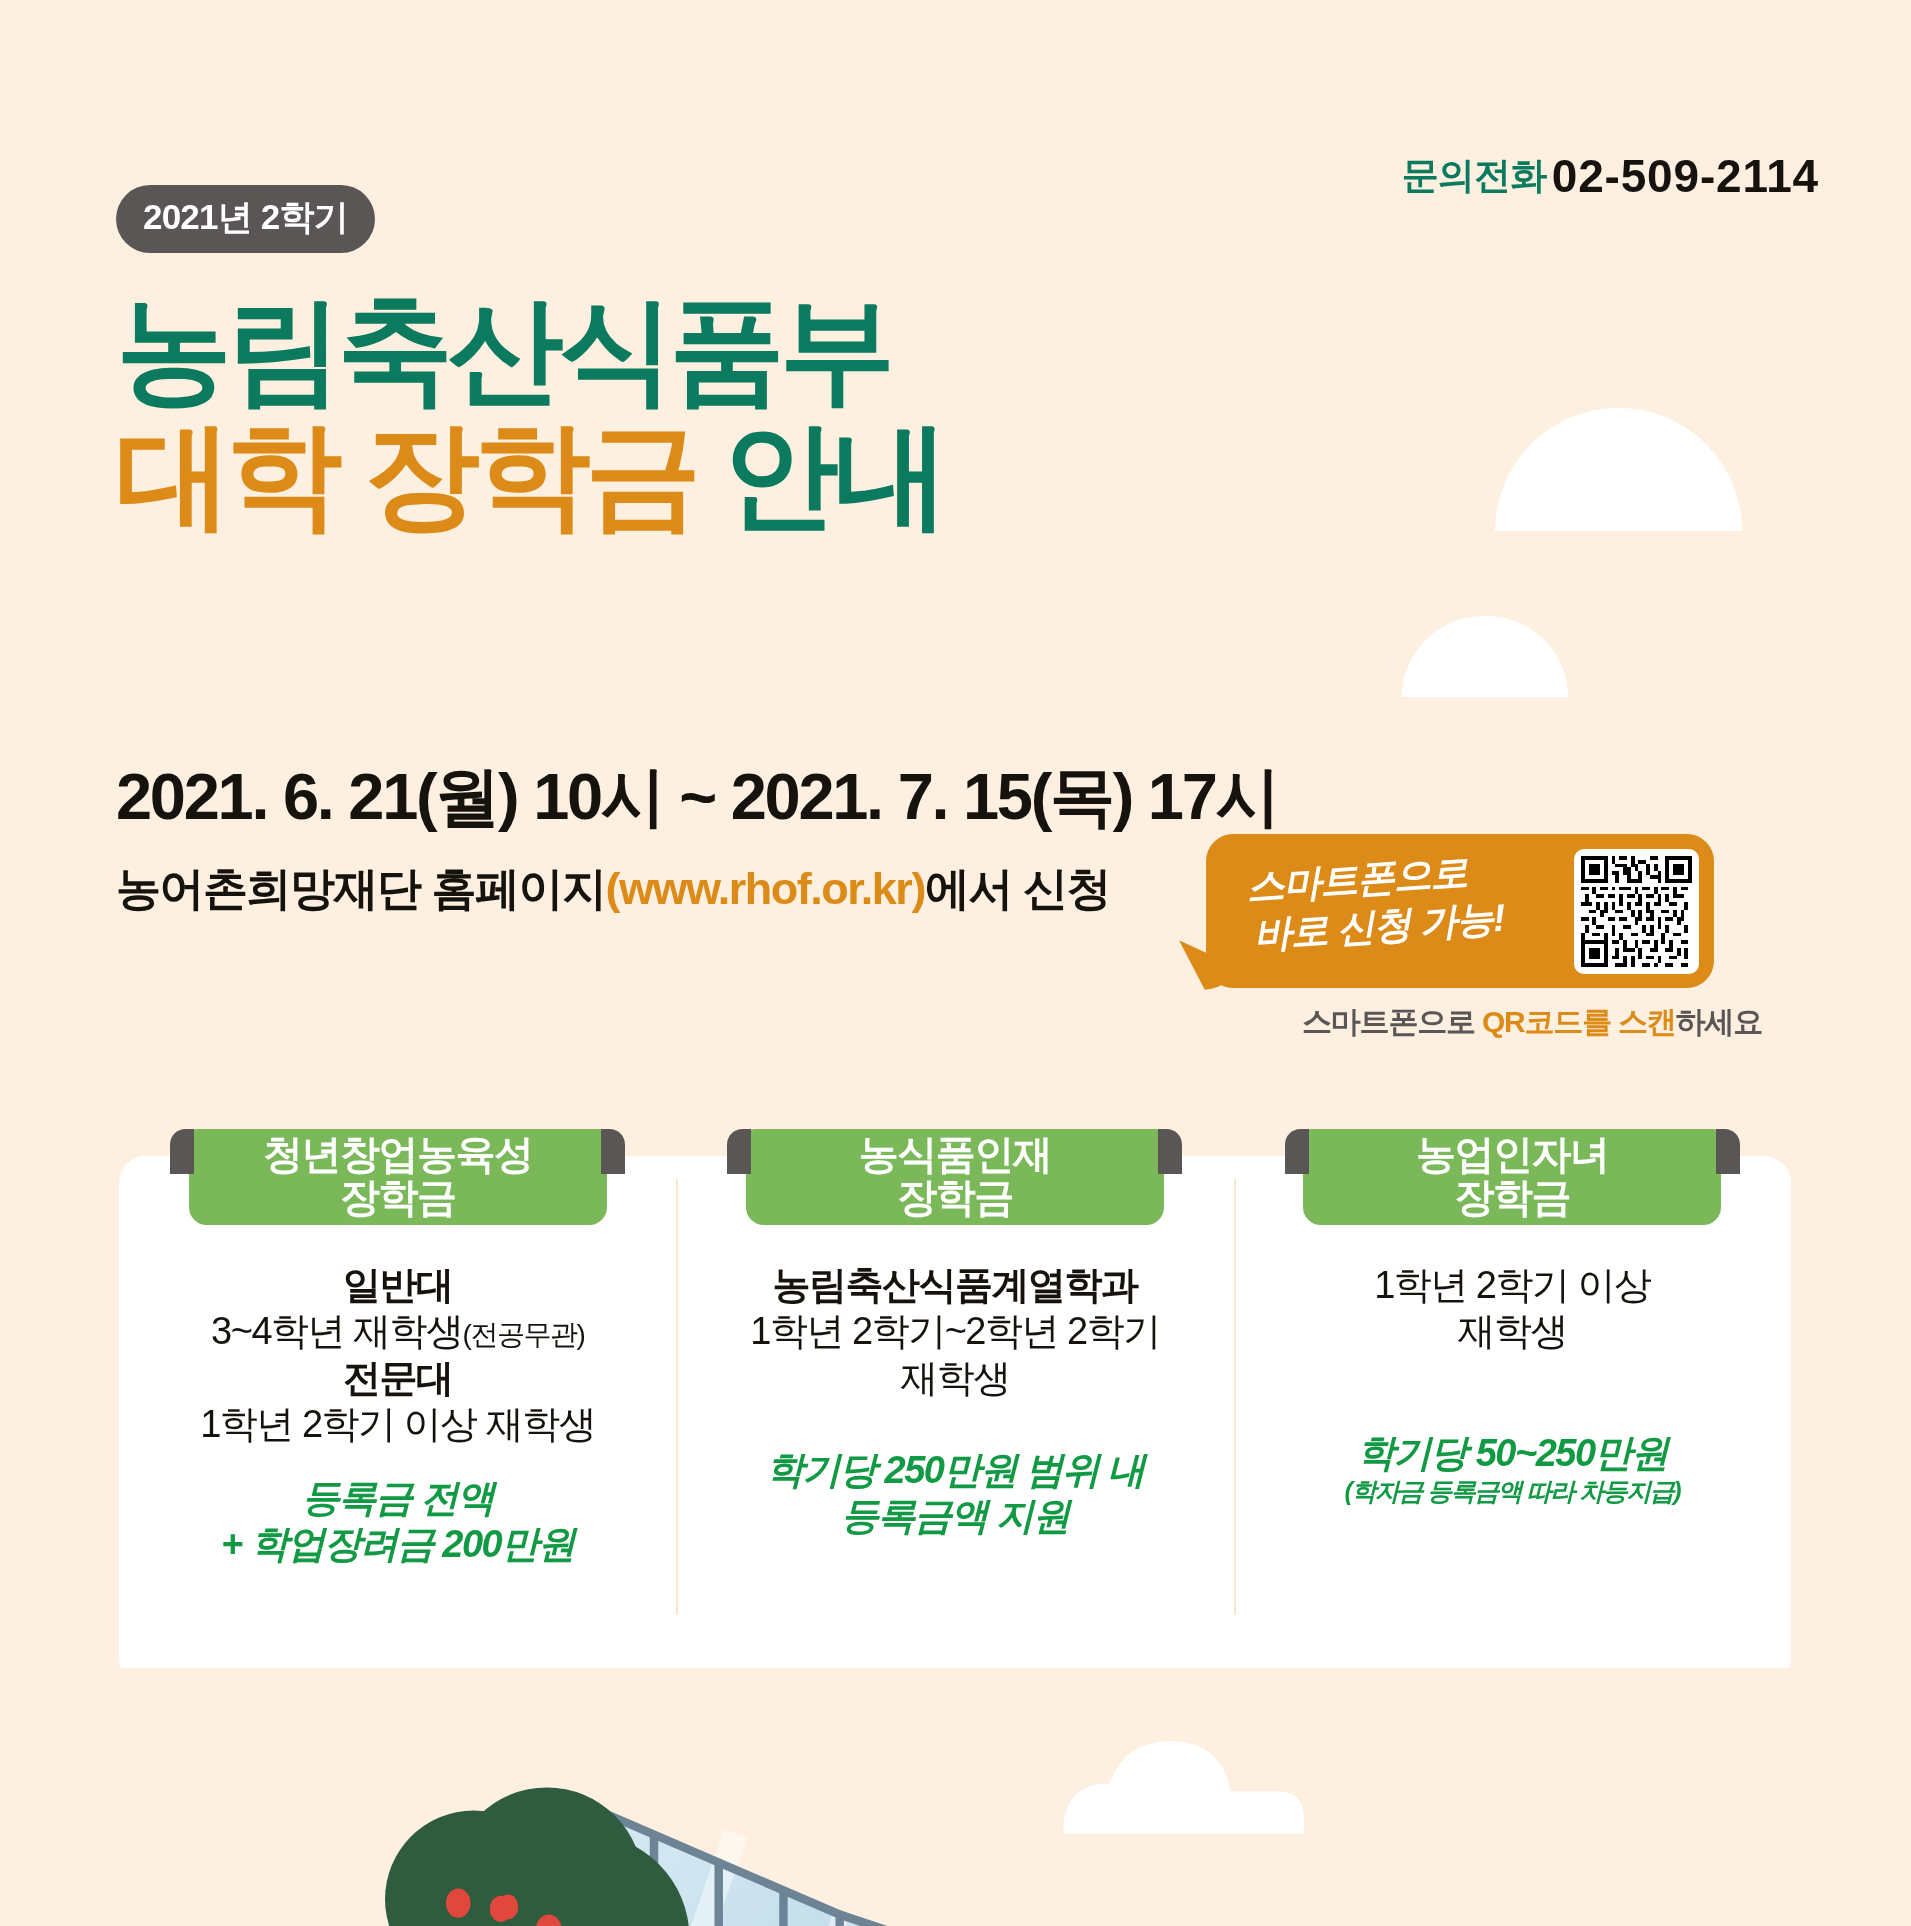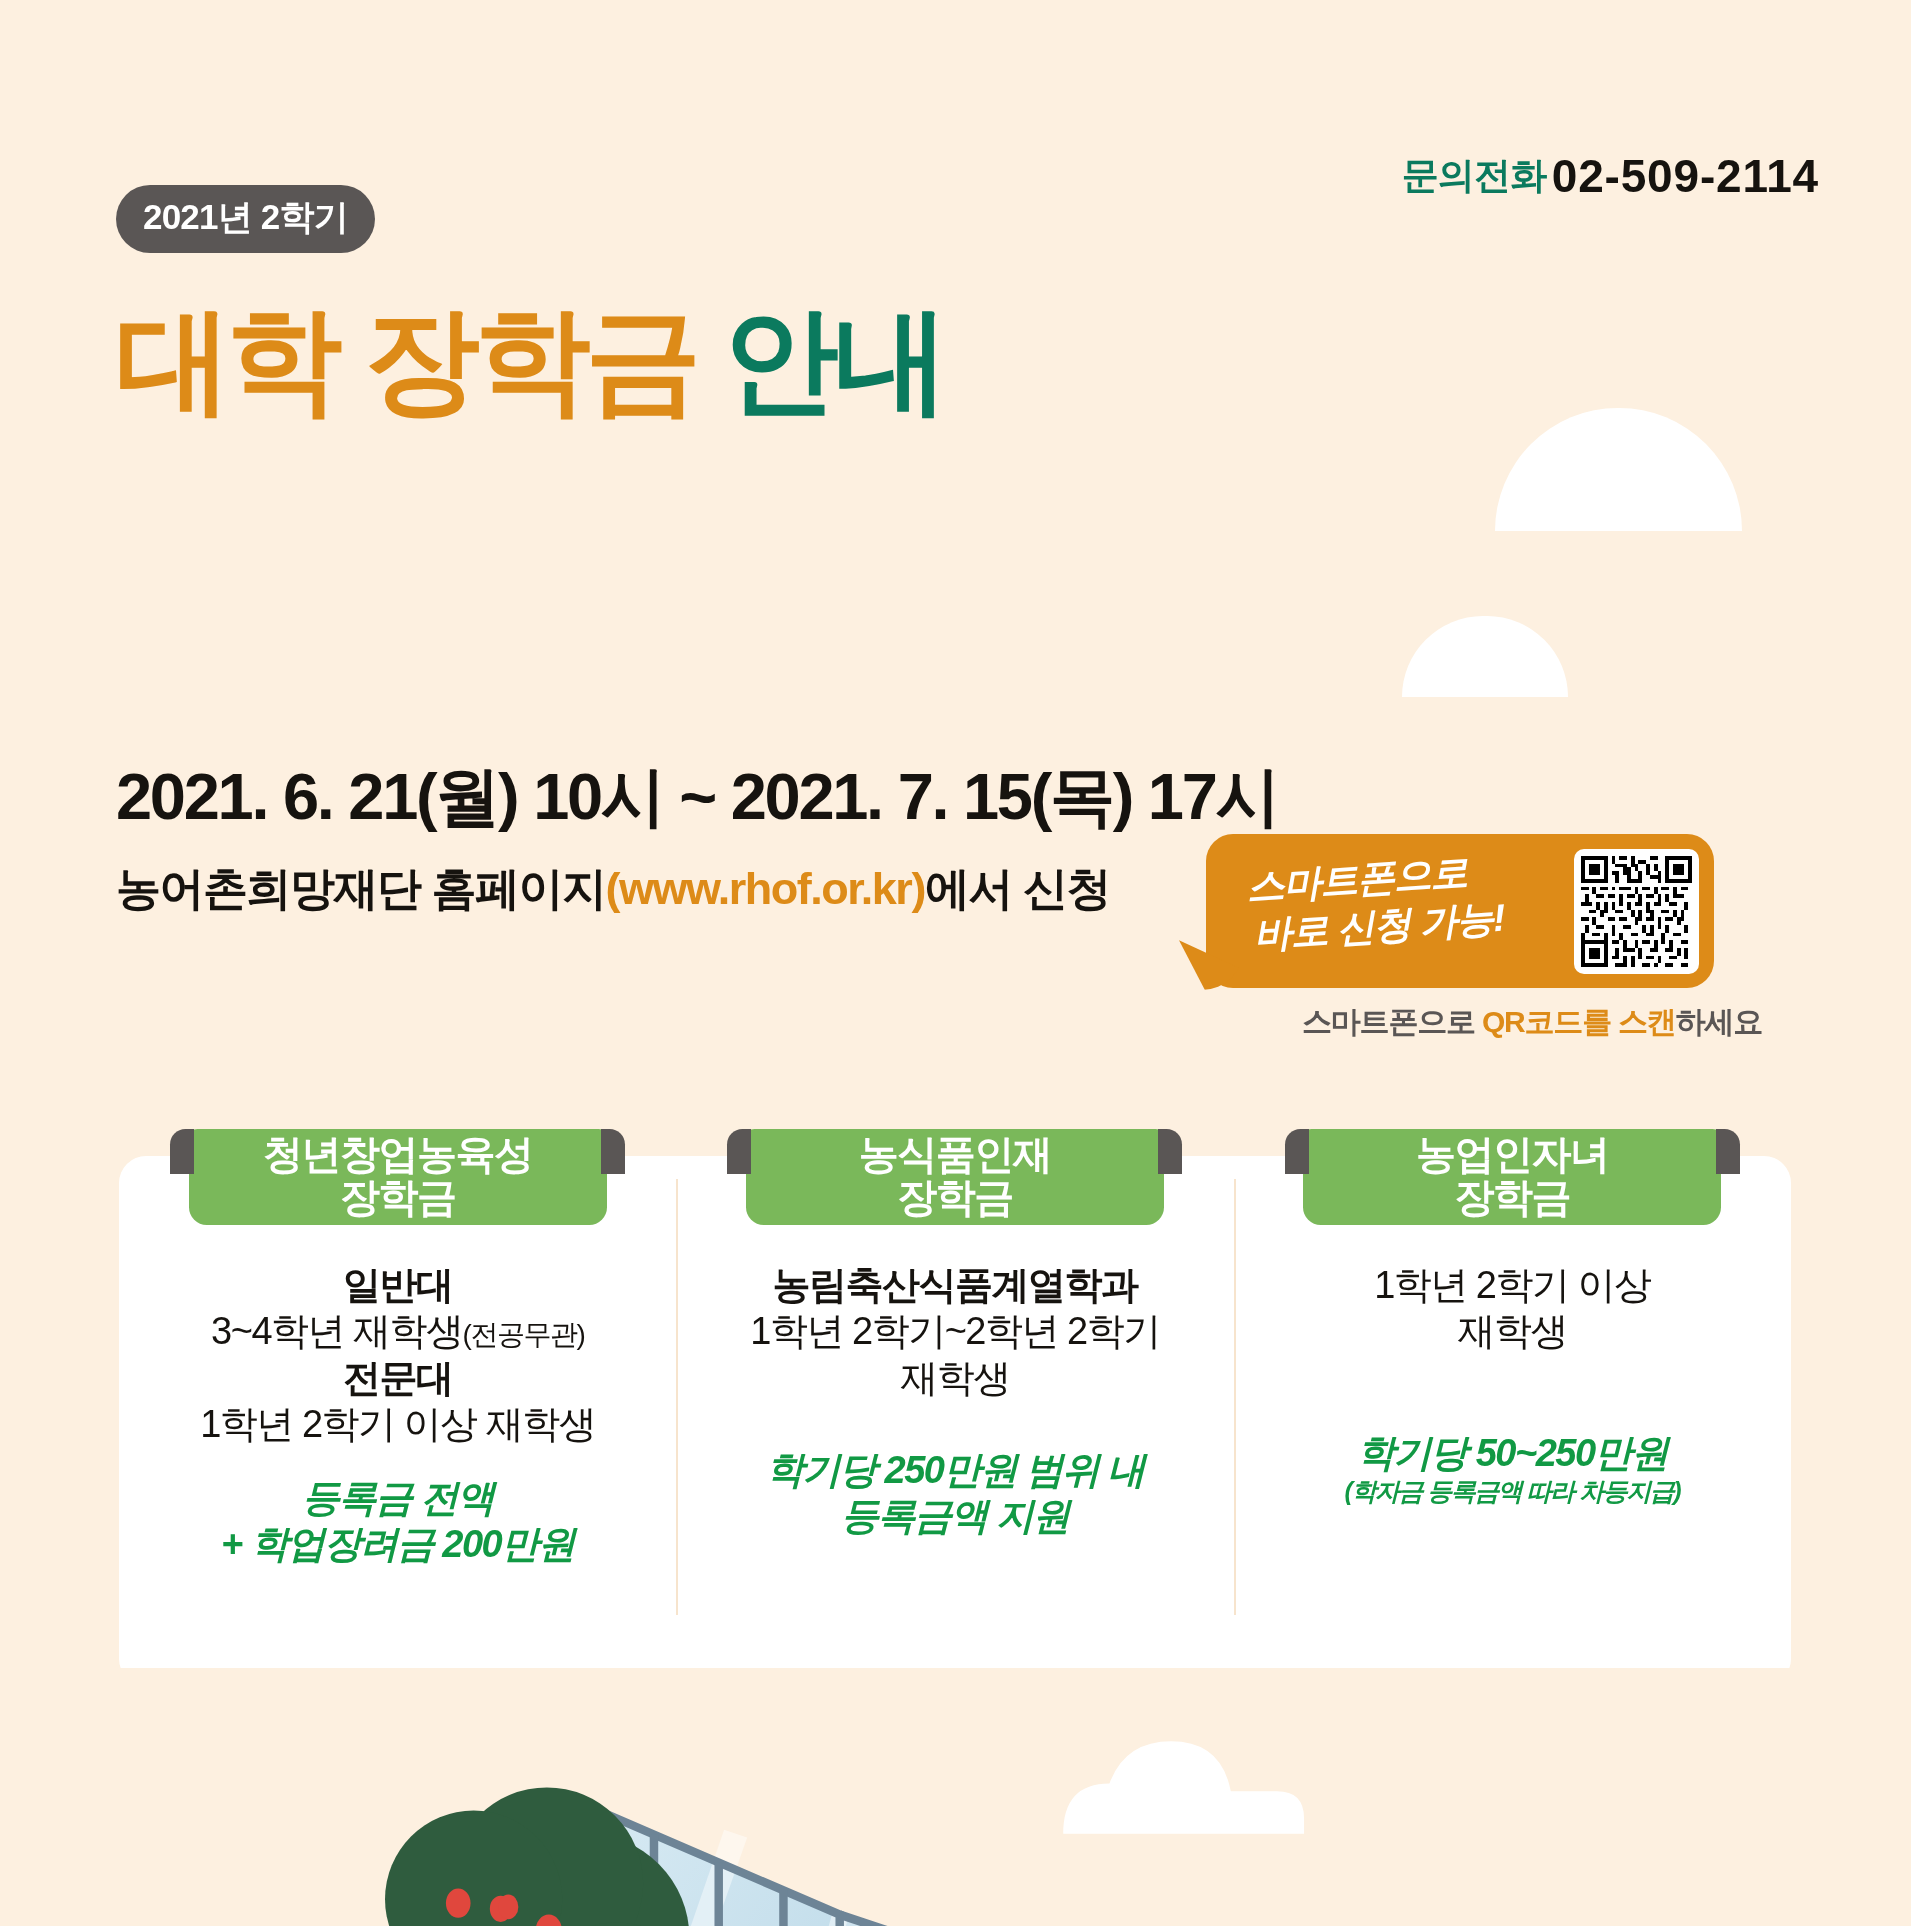--- a/index.html
+++ b/index.html
@@ -129,20 +129,21 @@
 <div class="cloud" style="left:1402px;top:616px;width:166px;height:81px;border-radius:81px 81px 0 0;"></div>
 
 <div class="contact">
   <span class="lbl">문의전화</span>
   <span class="num">02-509-2114</span>
 </div>
 
 <div class="sem-badge">2021년 2학기</div>
 
 <div class="title-wrap">
+  <div class="title-line t1">농림축산식품부</div>
   <div class="title-line t2">
     <span class="org">대학 장학금</span>
     <span class="grn">안내</span>
   </div>
 </div>
 
 <div class="period">2021. 6. 21(월) 10시 ~ 2021. 7. 15(목) 17시</div>
 
 <div class="apply-line">
   <span>농어촌희망재단 홈페이지</span><span class="url">(www.rhof.or.kr)</span><span>에서 신청</span>

